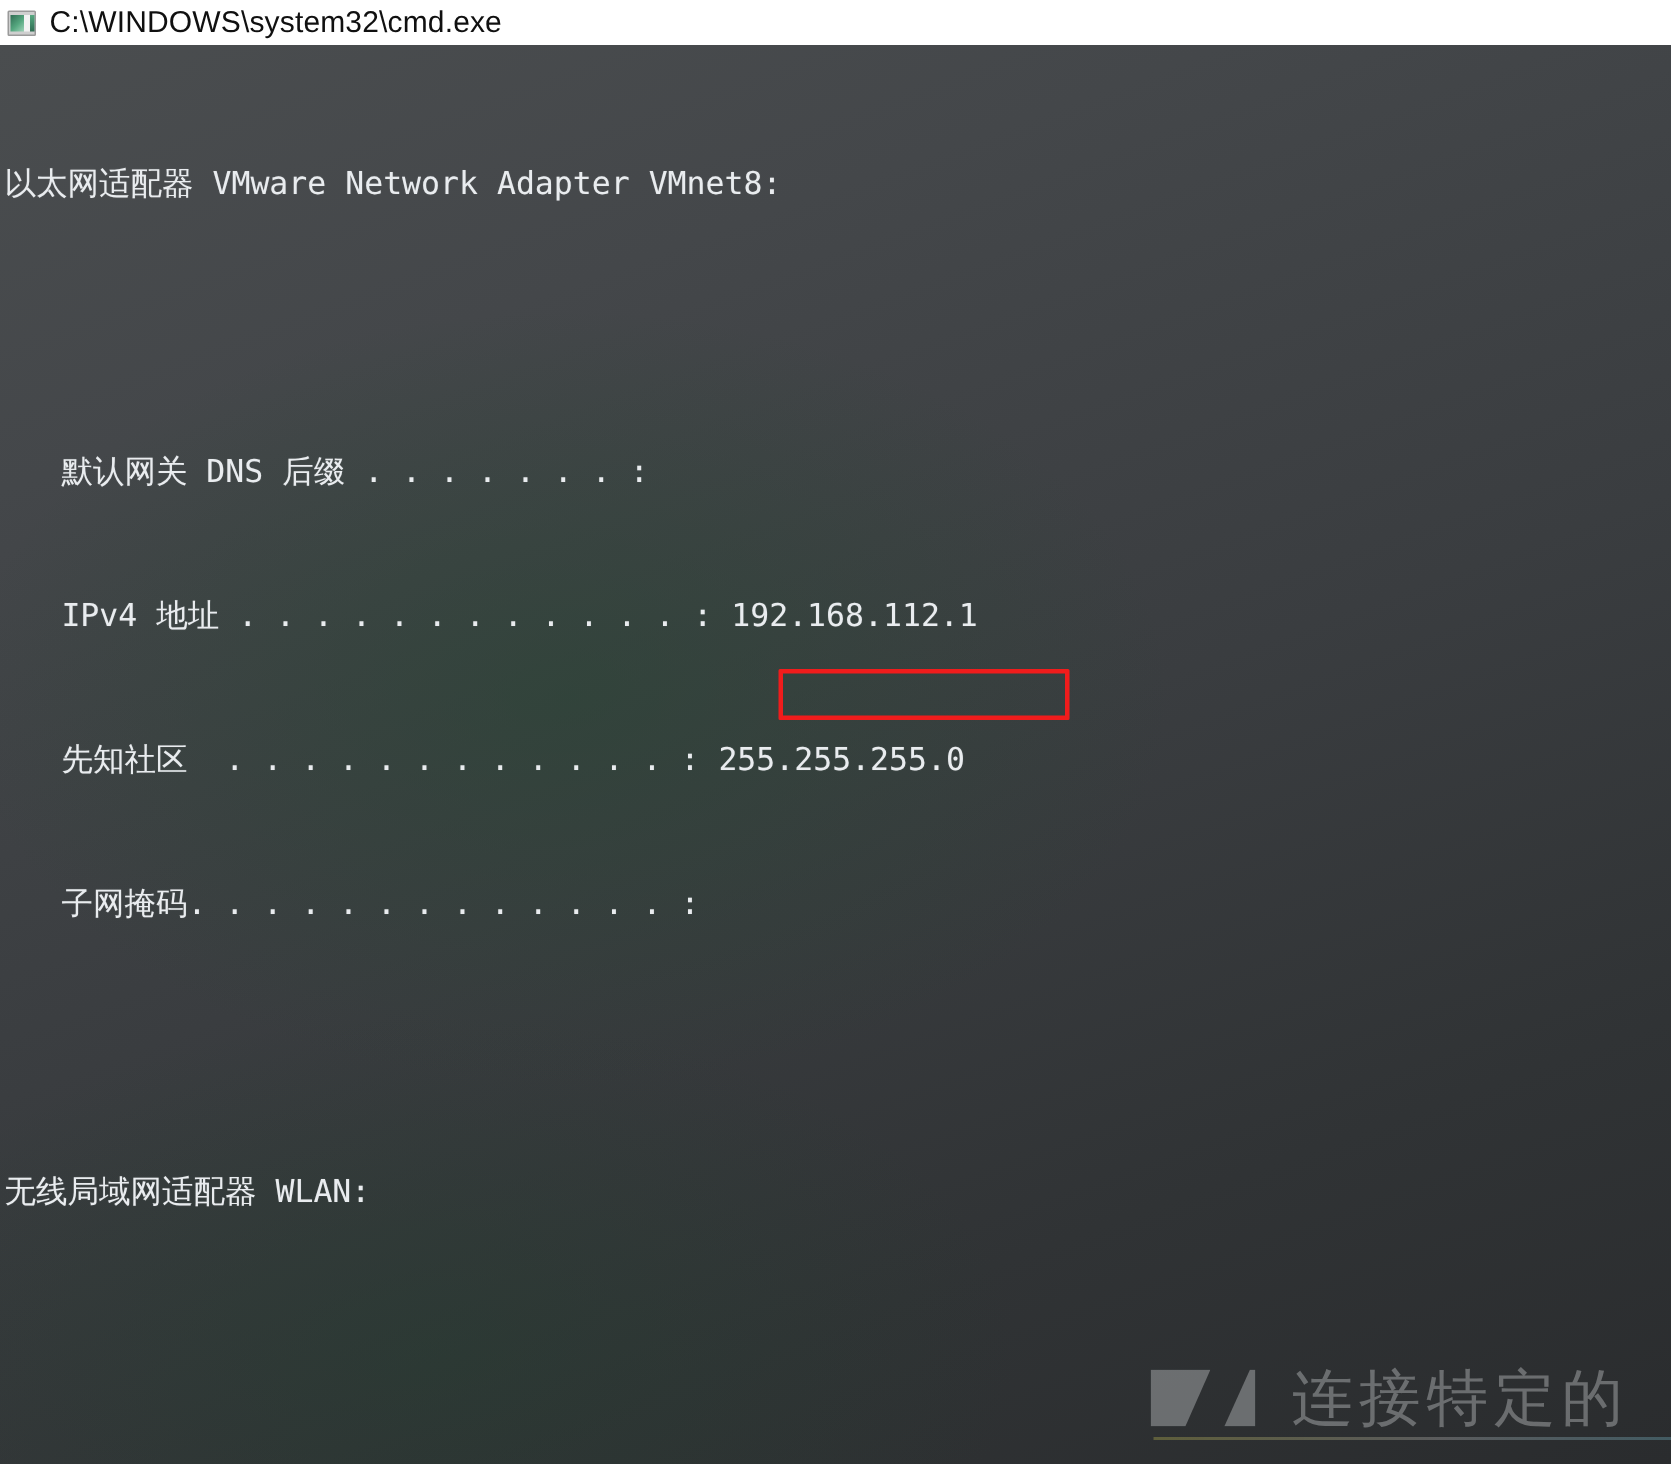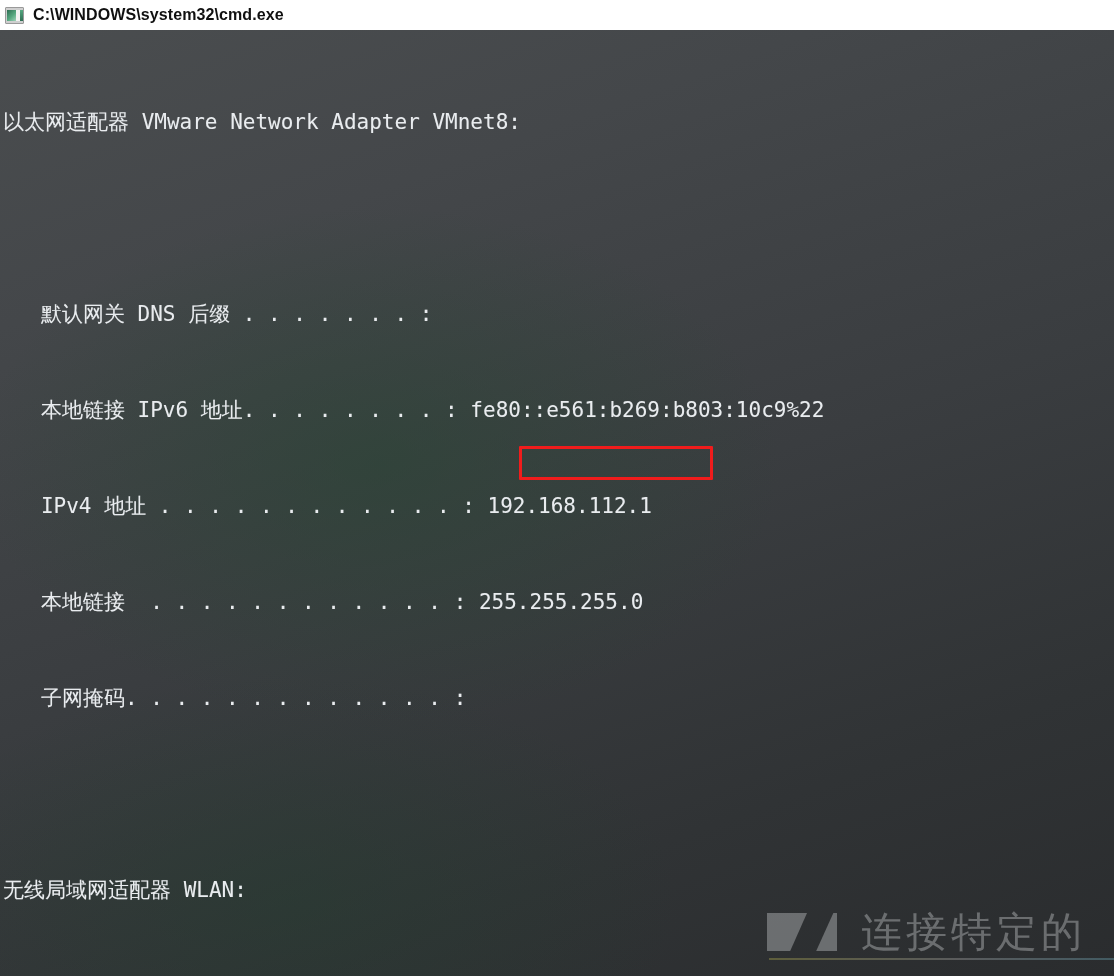--- a/index.html
+++ b/index.html
@@ -51,25 +51,24 @@
     background: #f2f2f2;
   }
   #app-icon .pane-c {
     position: absolute;
     left: 14px; top: 2px;
     width: 3px; height: 11px;
     background: linear-gradient(180deg, #56a880 0%, #2f6d53 100%);
   }
   #title-text {
     font-family: "Liberation Sans", sans-serif;
-    font-size: 16px;
+    font-size: 20px;
     color: #101010;
     letter-spacing: 0.1px;
     white-space: nowrap;
-    font-weight: bold;
   }
 
   
   #console {
     position: absolute;
     left: 0; top: 30px;
     width: 1114px;
     height: 946px;
     overflow: hidden;
     background: #3f4244;
@@ -171,23 +170,22 @@
   </div>
   <div id="title-text">C:\WINDOWS\system32\cmd.exe</div>
 </div>
 
 <div id="console">
 
   <div id="text-layer">
     <div class="line">以太网适配器 VMware Network Adapter VMnet8:</div>
     <div class="line"></div>
     <div class="line">   默认网关 DNS 后缀 . . . . . . . :</div>
-    <div class="line">   本地链接 IPv6 地址. . . . . . . . : fe80::e561:b269:b803:10c9%22</div>
     <div class="line">   IPv4 地址 . . . . . . . . . . . . : 192.168.112.1</div>
-    <div class="line">   本地链接  . . . . . . . . . . . . : 255.255.255.0</div>
+    <div class="line">   先知社区  . . . . . . . . . . . . : 255.255.255.0</div>
     <div class="line">   子网掩码. . . . . . . . . . . . . :</div>
     <div class="line"></div>
     <div class="line">无线局域网适配器 WLAN:</div>
     <div class="line"></div>
     
     
     
     
     
     

